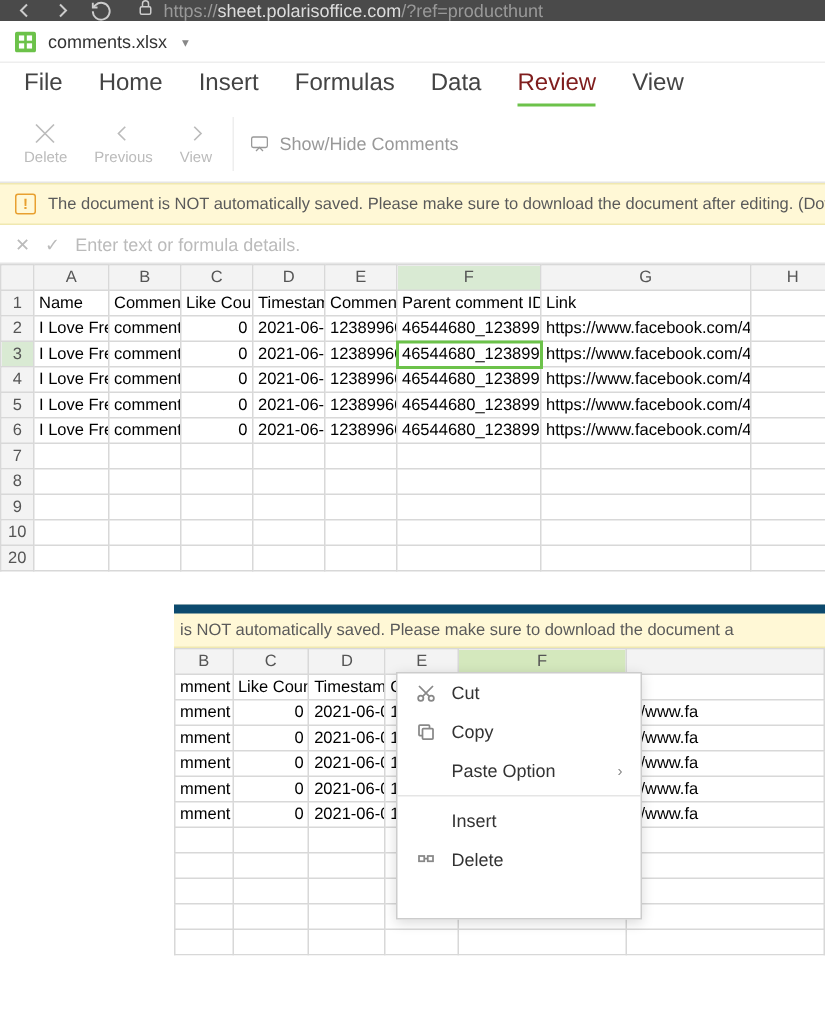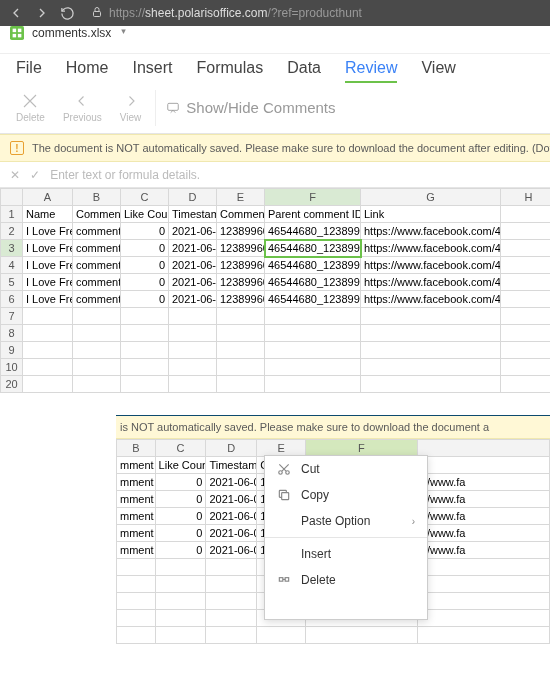--- a/index.html
+++ b/index.html
@@ -1,47 +1,47 @@
 <!DOCTYPE html>
 <html><head>
 <meta charset="utf-8">
 <style>
   * { margin: 0; padding: 0; box-sizing: border-box; font-family: 'Segoe UI', Arial, sans-serif; }
   body { background: #fff; width: 550px; overflow: hidden; }
   
   
-  .browser-bar { background: #4a4a4a; height: 26px; display: flex; align-items: center; padding: 0 8px; gap: 10px; }
+  .browser-bar { background: #4a4a4a; height: 14px; display: flex; align-items: center; padding: 0 8px; gap: 10px; }
   .nav-icon { color: #ccc; cursor: pointer; display: flex; align-items: center; }
   .nav-icon svg { width: 16px; height: 16px; }
   .refresh-icon svg { width: 15px; height: 15px; }
   .url-bar { flex: 1; display: flex; align-items: center; gap: 6px; padding-left: 6px; }
   .lock-icon { color: #ccc; }
   .lock-icon svg { width: 12px; height: 12px; }
   .url-text { color: #ddd; font-size: 12px; white-space: nowrap; }
   .url-dim { color: #999; }
   
   
-  .app-bar { height: 28px; display: flex; padding: 0 10px; gap: 8px; border-bottom: 1px solid #eee; }
+  .app-bar { height: 28px; display: flex; align-items: center; padding: 0 10px; gap: 8px; border-bottom: 1px solid #eee; }
   .app-icon { width: 14px; height: 14px; }
   .app-icon svg { width: 14px; height: 14px; }
   .file-name { font-size: 12px; color: #333; }
   .dropdown-caret { font-size: 9px; color: #888; margin-left: 2px; }
   
   
   .menu-bar { height: 28px; display: flex; align-items: center; padding: 0 16px; gap: 24px; font-size: 16px; color: #444; }
   .menu-item { cursor: pointer; position: relative; }
-  .menu-item.active { color: #3b82f6; }
+  .menu-item.active { color: #7f1d1d; }
   .menu-item.active::after { content: ''; position: absolute; bottom: -6px; left: 0; right: 0; height: 2px; background: #6cc24a; }
   
   
   .toolbar { height: 52px; display: flex; align-items: center; padding: 0 8px; gap: 2px; border-bottom: 1px solid #e5e5e5; }
   .tool-btn { display: flex; flex-direction: column; align-items: center; justify-content: center; padding: 4px 8px; cursor: pointer; color: #bbb; font-size: 10px; gap: 2px; }
   .tool-btn svg { width: 18px; height: 18px; }
   .tool-sep { width: 1px; height: 36px; background: #eee; margin: 0 4px; }
-  .tool-row { display: flex; flex-direction: column; gap: 6px; color: #888; font-size: 15px; padding-left: 4px; }
+  .tool-row { display: flex; flex-direction: column; gap: 6px; color: #888; font-size: 12px; padding-left: 4px; }
   .tool-row-item { display: flex; align-items: center; gap: 6px; cursor: pointer; color: #999; }
   .tool-row-item.enabled { color: #555; }
   .tool-row-item svg { width: 14px; height: 14px; }
   
   
   .warning-bar { background: #fff8d6; border-top: 1px solid #f0e8b0; border-bottom: 1px solid #f0e8b0; padding: 6px 10px; display: flex; align-items: center; gap: 8px; font-size: 11px; color: #5a5a5a; white-space: nowrap; overflow: hidden; }
   .warning-icon { color: #e8a030; font-weight: bold; width: 14px; height: 14px; display: flex; align-items: center; justify-content: center; border: 1.5px solid #e8a030; border-radius: 2px; font-size: 10px; flex-shrink: 0; }
   
   
   .formula-bar { height: 26px; display: flex; align-items: center; padding: 0 10px; gap: 10px; font-size: 12px; color: #bbb; border-bottom: 1px solid #e5e5e5; }
@@ -56,21 +56,21 @@
   .grid .rownum { background: #f3f3f3; text-align: center; color: #555; width: 22px; }
   .grid .corner { background: #f3f3f3; width: 22px; }
   .col-A { width: 50px; } .col-B { width: 48px; } .col-C { width: 48px; } .col-D { width: 48px; } .col-E { width: 48px; } .col-F { width: 96px; } .col-G { width: 140px; } .col-H { width: 56px; }
   .grid th.sel-col { background: #d9ead3; }
   .grid th.sel-row, .grid td.rownum.sel-row { background: #d9ead3; }
   .grid td.sel-cell { outline: 2px solid #6cc24a; outline-offset: -1px; background: #fff; }
   .grid td.num { text-align: right; }
   
   
   .view2 { margin-top: 22px; margin-left: 116px; position: relative; }
-  .warning-bar2 { background: #fff8d6; border-top: 1px solid #0c4a6e; border-bottom: 1px solid #f0e8b0; padding: 5px 4px; font-size: 11px; color: #5a5a5a; white-space: nowrap; overflow: hidden; }
+  .warning-bar2 { background: #fff8d6; border-top: 6px solid #0c4a6e; border-bottom: 1px solid #f0e8b0; padding: 5px 4px; font-size: 11px; color: #5a5a5a; white-space: nowrap; overflow: hidden; }
   .formula-bar2 { height: 26px; display: flex; align-items: center; padding: 0 2px; font-size: 12px; color: #333; border-bottom: 1px solid #e5e5e5; }
   .grid2 th, .grid2 td { border: 1px solid #d8d8d8; font-size: 11px; height: 17px; padding: 0 3px; overflow: hidden; white-space: nowrap; }
   .grid2 th { background: #f3f3f3; font-weight: normal; text-align: center; color: #555; }
   table.grid2 { border-collapse: collapse; table-layout: fixed; width: 100%; }
   .g2-B { width: 38px; } .g2-C { width: 50px; } .g2-D { width: 50px; } .g2-E { width: 48px; } .g2-F { width: 110px; } .g2-G { width: 130px; }
   .grid2 th.sel-col { background: #d4e8bd; border-bottom: 2px solid #6cc24a; }
   .grid2 td.sel-top { border-top: 2px solid #6cc24a; }
   .grid2 td.num { text-align: right; }
   
   

